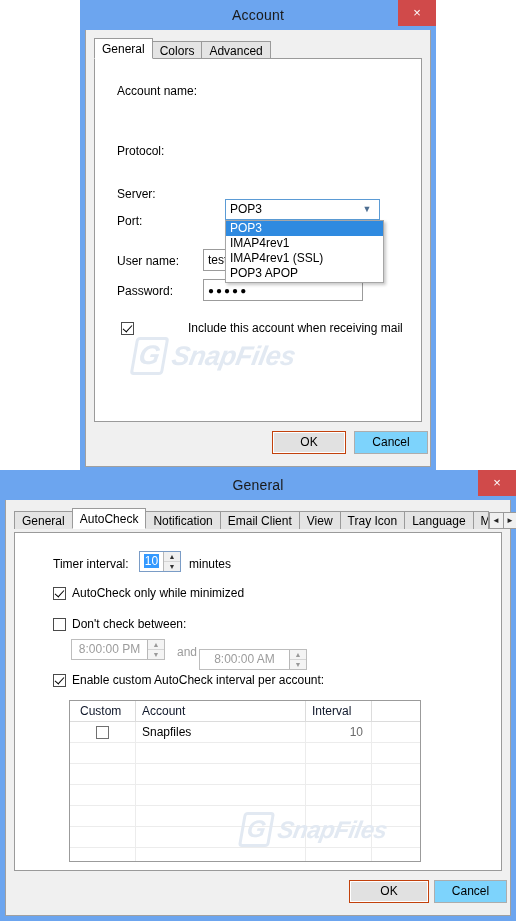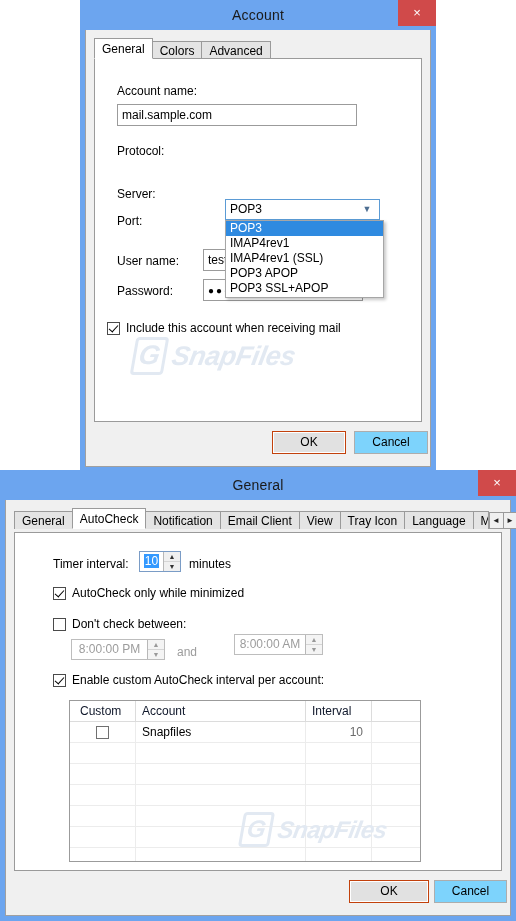--- a/index.html
+++ b/index.html
@@ -356,53 +356,51 @@
 
     <div class="tabstrip">
       <div class="tab active">General</div>
       <div class="tab">Colors</div>
       <div class="tab">Advanced</div>
     </div>
 
     <div class="tabpanel" id="acc-panel">
 
       <span class="lbl" style="left:22px; top:25px;">Account name:</span>
-      <div class="textbox" style="left:22px; top:45px; width:240px;">mail.sample.com</div>
 
       <span class="lbl" style="left:22px; top:85px;">Protocol:</span>
       <span class="lbl" style="left:22px; top:128px;">Server:</span>
       <span class="lbl" style="left:22px; top:155px;">Port:</span>
 
       <span class="lbl" style="left:22px; top:195px;">User name:</span>
       <div class="textbox" style="left:108px; top:190px; width:160px;">tester</div>
 
       <span class="lbl" style="left:22px; top:225px;">Password:</span>
       <div class="textbox" style="left:108px; top:220px; width:160px; letter-spacing:2px; font-size:10px; line-height:17px;">●●●●●</div>
 
-      <div class="chk-row" style="left:12px; top:262px;">
+      <div class="chk-row" style="left:26px; top:262px;gap:48px;">
         <span class="chkbox checked"></span>
         <span>Include this account when receiving mail</span>
       </div>
 
       <div class="watermark" style="left:38px; top:278px; font-size:27px;">
         <span class="wm-badge">G</span>
         <span class="wm-text">SnapFiles</span>
       </div>
 
       <div class="acc-combo">
         <span>POP3</span>
         <span class="arrow">▼</span>
       </div>
 
       <div class="acc-droplist">
         <div class="opt sel">POP3</div>
         <div class="opt">IMAP4rev1</div>
         <div class="opt">IMAP4rev1 (SSL)</div>
         <div class="opt">POP3 APOP</div>
-        <div class="opt">POP3 SSL+APOP</div>
       </div>
     </div>
 
     <div class="btn default" style="left:186px; bottom:12px; width:74px;">OK</div>
     <div class="btn" style="left:268px; bottom:12px; width:74px;">Cancel</div>
   </div>
 </div>
 
 <div class="window" id="win-options">
   <div class="titlebar">
@@ -450,21 +448,21 @@
       </div>
 
       <div class="spin disabled" style="left:56px; top:106px; width:94px;">
         <div class="val">8:00:00 PM</div>
         <div class="btns">
           <div>▲</div>
           <div>▼</div>
         </div>
       </div>
       <span class="lbl" style="left:162px; top:112px; color:#9c9c9c;">and</span>
-      <div class="spin disabled" style="left:184px; top:101px; width:89px;margin-left:35px;">
+      <div class="spin disabled" style="left:184px; top:116px; width:108px;">
         <div class="val">8:00:00 AM</div>
         <div class="btns">
           <div>▲</div>
           <div>▼</div>
         </div>
       </div>
 
       <div class="chk-row" style="left:38px; top:140px;">
         <span class="chkbox checked"></span>
         <span>Enable custom AutoCheck interval per account:</span>

